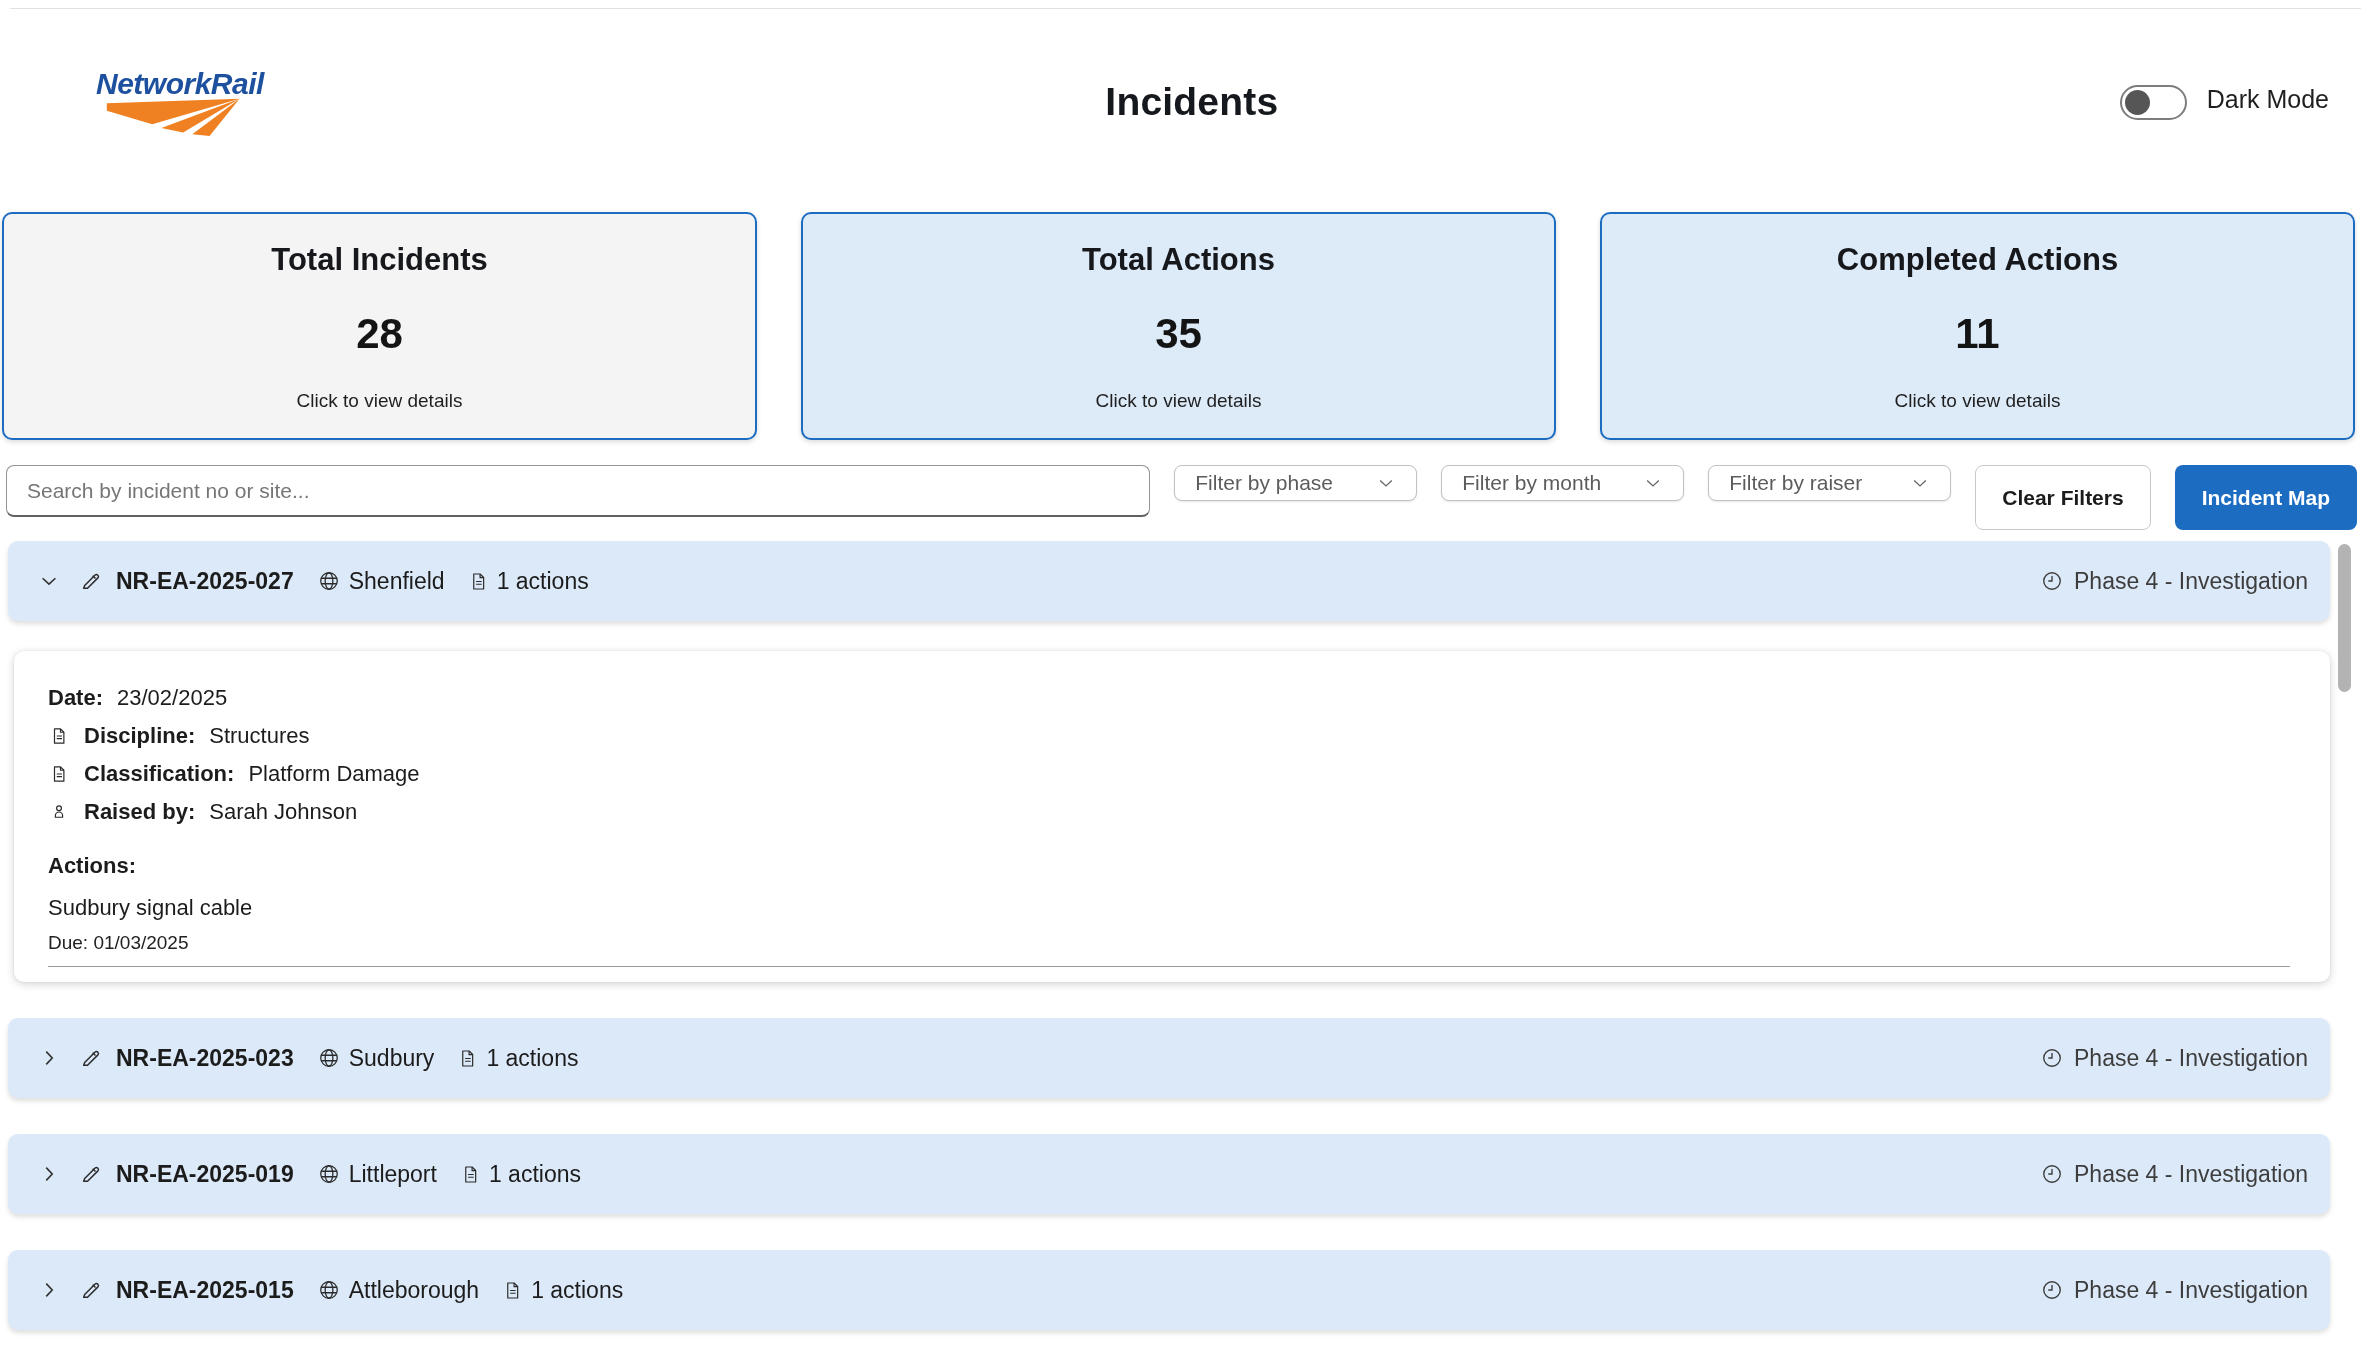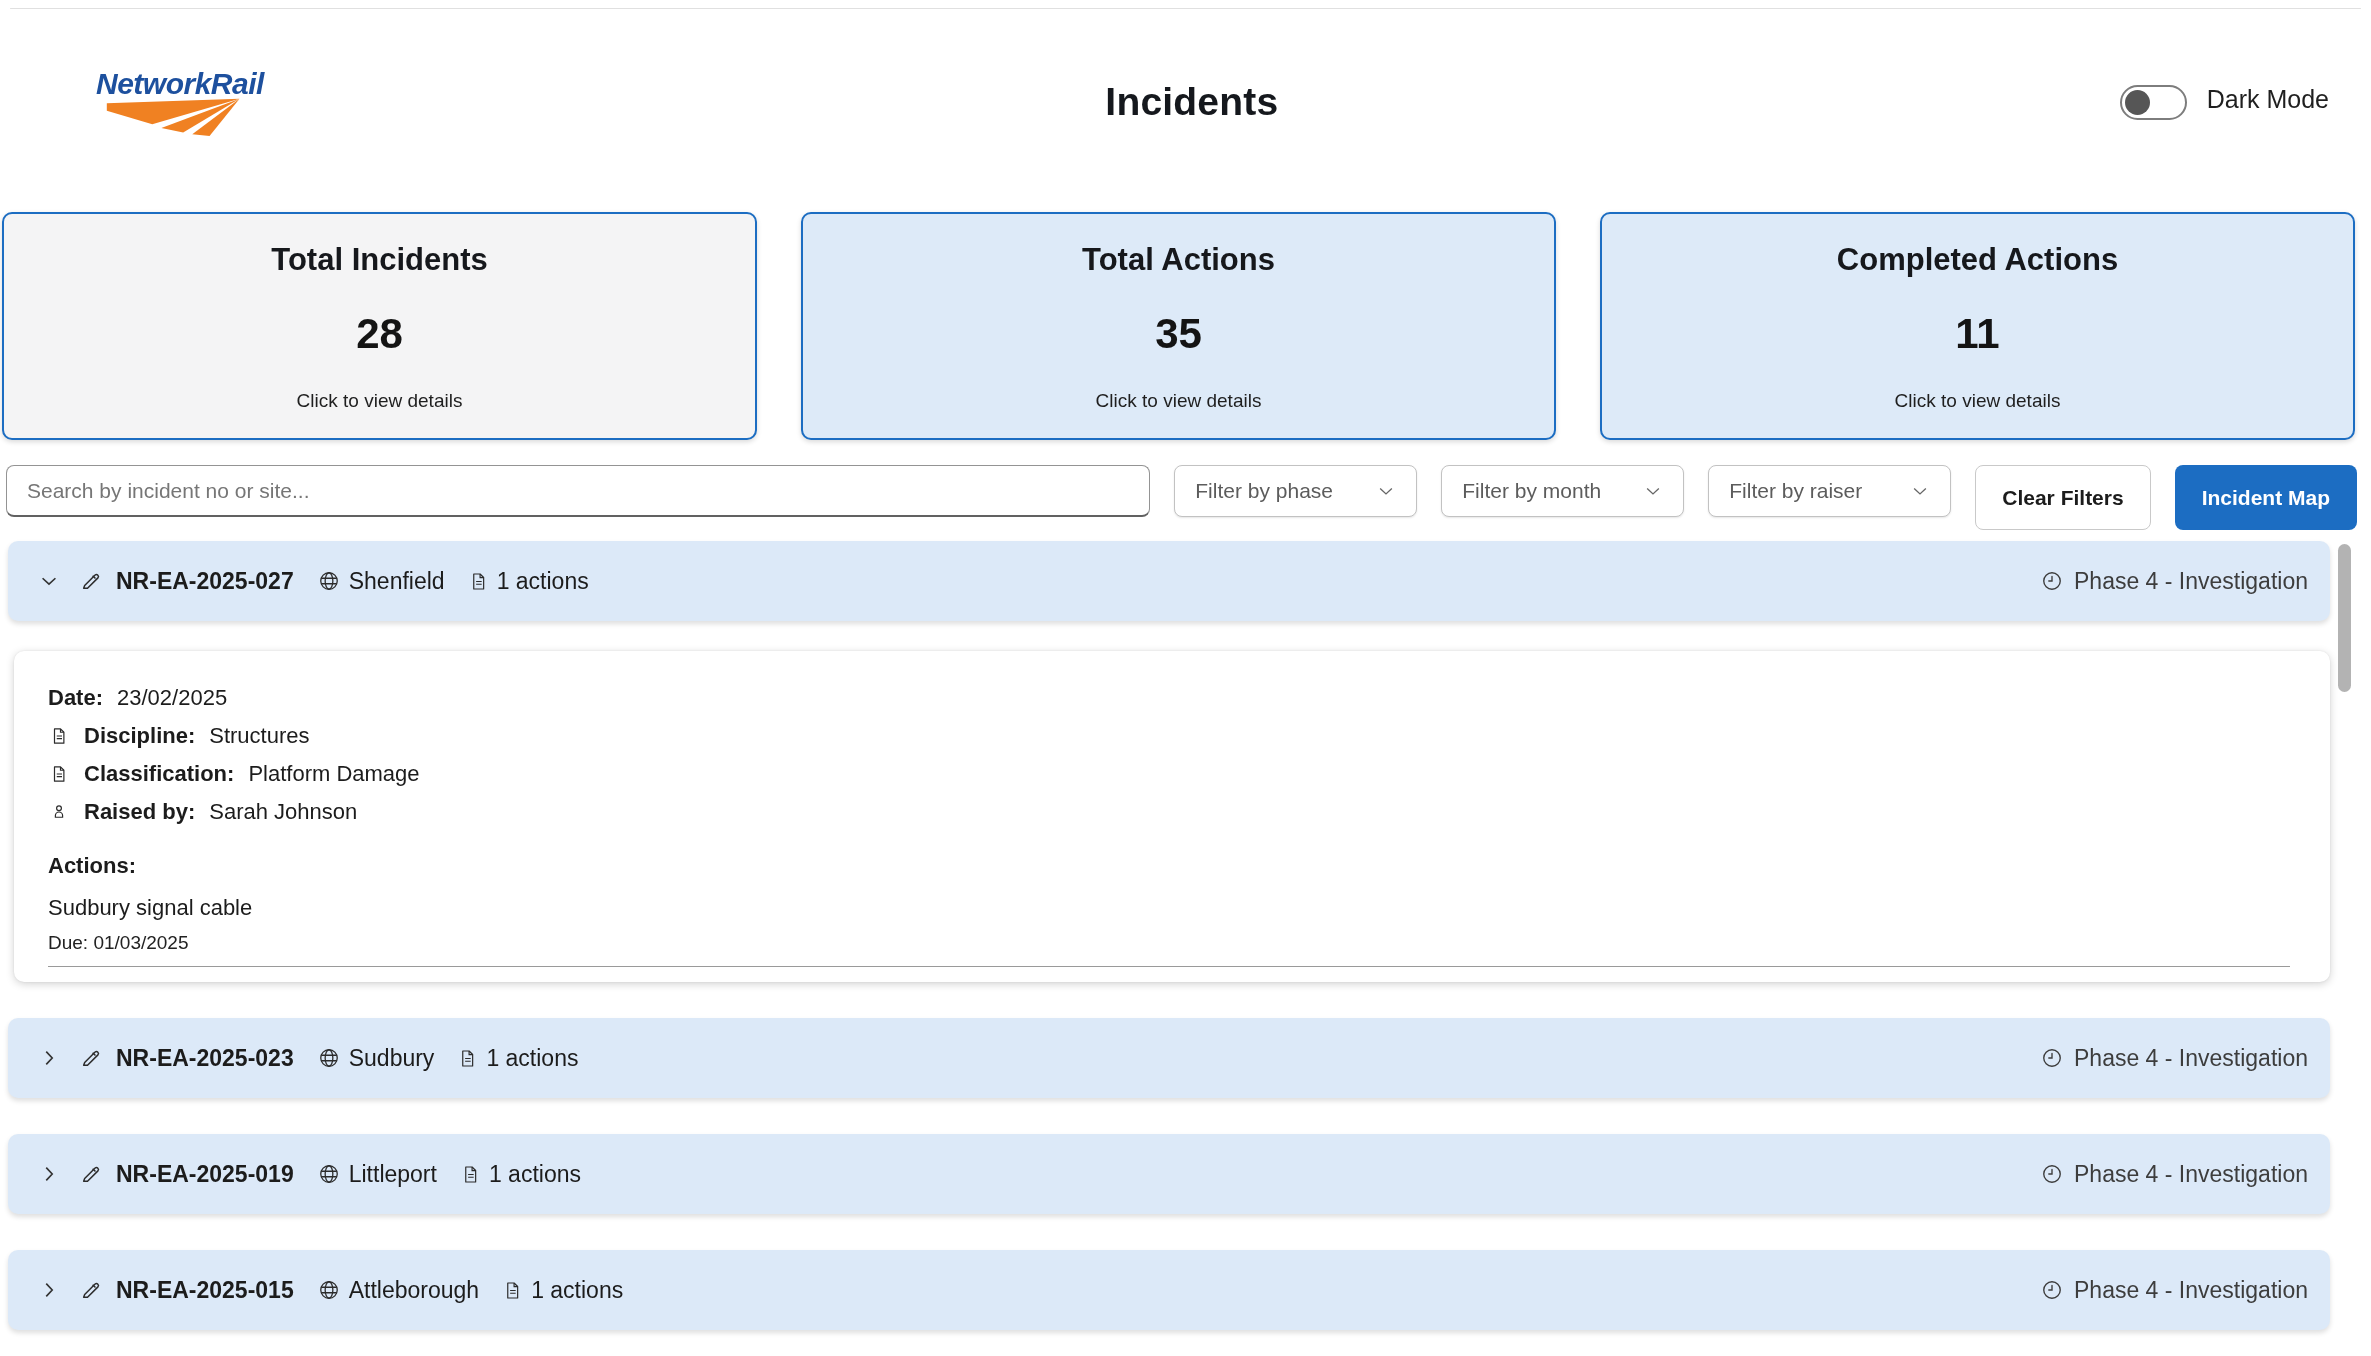--- a/index.html
+++ b/index.html
@@ -63,21 +63,21 @@
   .search-input {
     flex: 1; height: 52px;
     border: 1px solid #949494; border-bottom: 2px solid #616161;
     border-radius: 8px; padding: 0 20px;
     font-size: 21px; color: #1f1f1f; outline: none;
     font-family: "Liberation Sans", "DejaVu Sans", sans-serif;
     background: #ffffff;
   }
   .search-input::placeholder { color: #767676; }
   .filter-select {
-    width: 243px; height: 52px;
+    width: 243px; height: 36px;
     border: 1px solid #c2c2c2; border-radius: 8px; background: #ffffff;
     display: flex; align-items: center; justify-content: space-between;
     padding: 0 20px; font-size: 21px; color: #5c5c5c;
     box-shadow: 0 1px 2px rgba(0,0,0,0.10); cursor: pointer;
   }
   .btn {
     height: 65px; border-radius: 8px; font-size: 21px; font-weight: 700;
     display: flex; align-items: center; justify-content: center;
     cursor: pointer; white-space: nowrap;
     font-family: "Liberation Sans", "DejaVu Sans", sans-serif;

